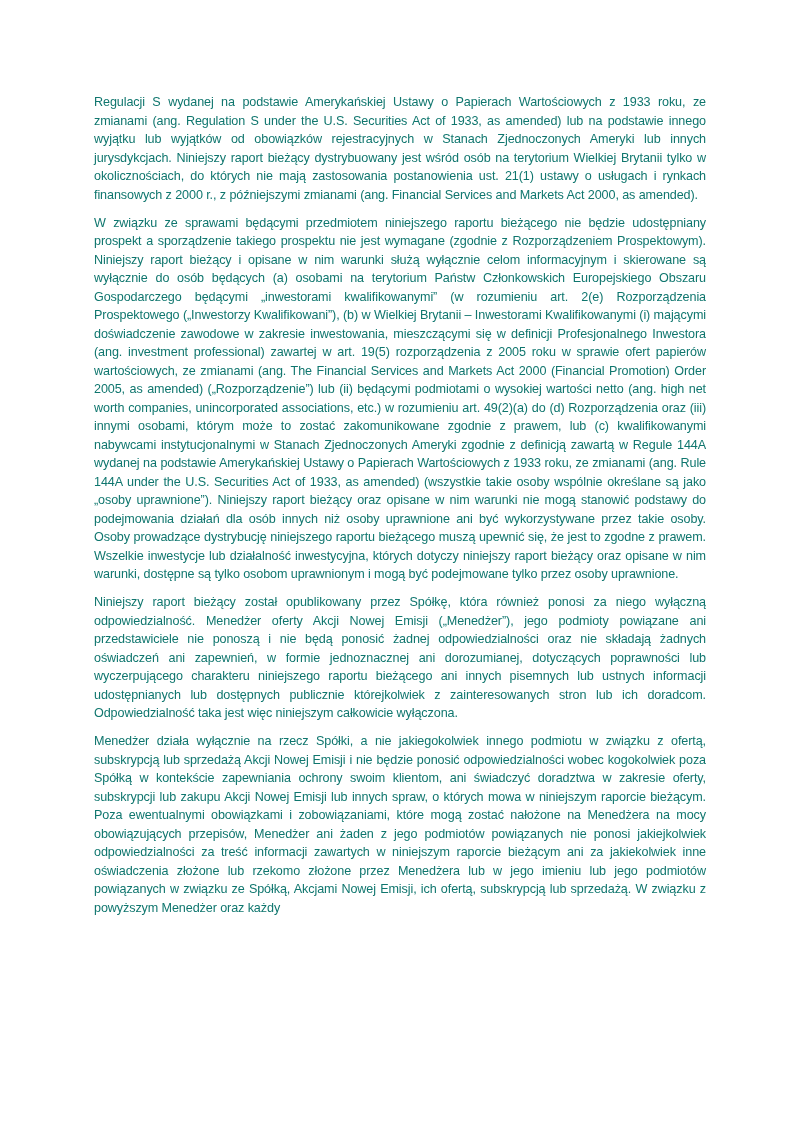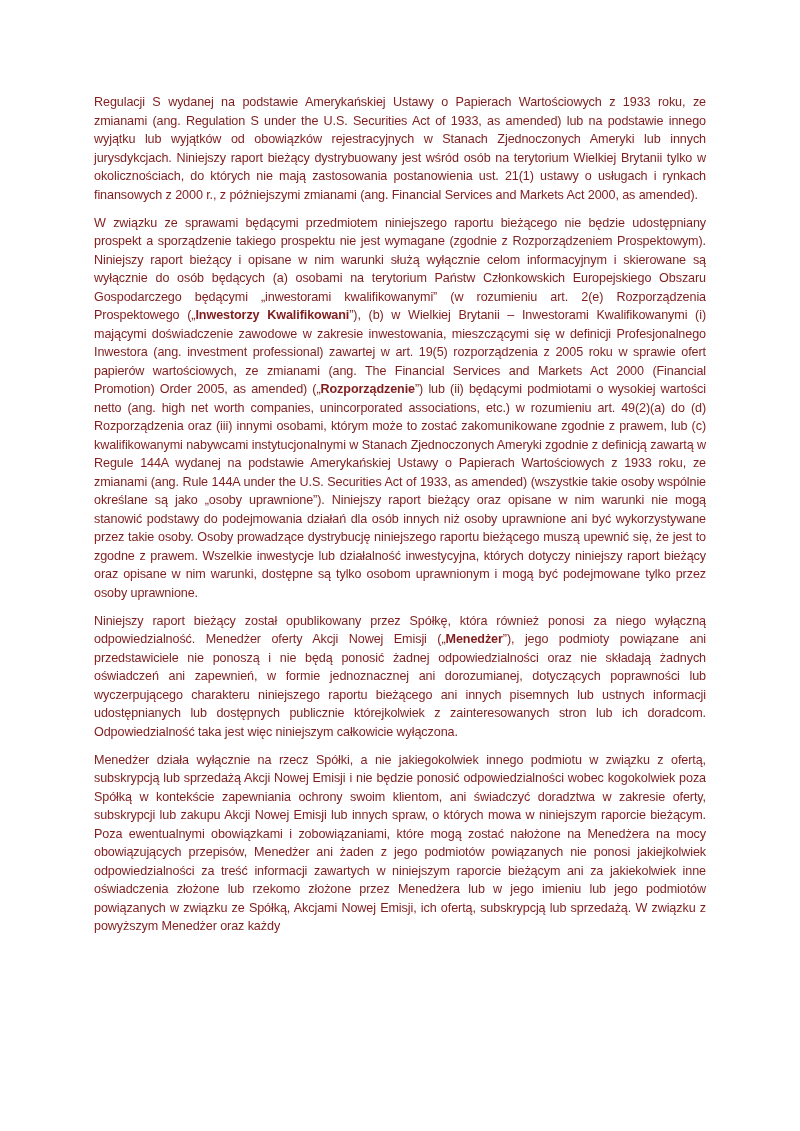--- a/index.html
+++ b/index.html
@@ -5,26 +5,26 @@
   html, body { margin: 0; padding: 0; background: #ffffff; }
   body { width: 800px; height: 1131px; overflow: hidden; position: relative; }
   .page {
     position: absolute;
     left: 94px;
     top: 93px;
     width: 612px;
     font-family: "Liberation Sans", sans-serif;
     font-size: 12.6px;
     line-height: 18.5px;
-    color: #7f1d1d;
+    color: #0f766e;
     text-align: justify;
     letter-spacing: -0.1px;
   }
   .page p { margin: 0 0 9.5px 0; }
-  .page b { font-weight: bold; }
+  .page b { font-weight: normal; }
 </style>
 </head>
 <body>
 
 <div class="page">
   <p>
     <span>Regulacji S wydanej na podstawie Amerykańskiej Ustawy o Papierach Wartościowych z 1933 roku, ze zmianami (ang. Regulation S under the U.S. Securities Act of 1933, as amended) lub na podstawie innego wyjątku lub wyjątków od obowiązków rejestracyjnych w Stanach Zjednoczonych Ameryki lub innych jurysdykcjach. Niniejszy raport bieżący dystrybuowany jest wśród osób na terytorium Wielkiej Brytanii tylko w okolicznościach, do których nie mają zastosowania postanowienia ust. 21(1) ustawy o usługach i rynkach finansowych z 2000 r., z późniejszymi zmianami (ang. Financial Services and Markets Act 2000, as amended).</span>
   </p>
   <p>
     <span>W związku ze sprawami będącymi przedmiotem niniejszego raportu bieżącego nie będzie udostępniany prospekt a sporządzenie takiego prospektu nie jest wymagane (zgodnie z Rozporządzeniem Prospektowym). Niniejszy raport bieżący i opisane w nim warunki służą wyłącznie celom informacyjnym i skierowane są wyłącznie do osób będących (a) osobami na terytorium Państw Członkowskich Europejskiego Obszaru Gospodarczego będącymi „inwestorami kwalifikowanymi” (w rozumieniu art. 2(e) Rozporządzenia Prospektowego („</span><b>Inwestorzy Kwalifikowani</b><span>”), (b) w Wielkiej Brytanii – Inwestorami Kwalifikowanymi (i) mającymi doświadczenie zawodowe w zakresie inwestowania, mieszczącymi się w definicji Profesjonalnego Inwestora (ang. investment professional) zawartej w art. 19(5) rozporządzenia z 2005 roku w sprawie ofert papierów wartościowych, ze zmianami (ang. The Financial Services and Markets Act 2000 (Financial Promotion) Order 2005, as amended) („</span><b>Rozporządzenie</b><span>”) lub (ii) będącymi podmiotami o wysokiej wartości netto (ang. high net worth companies, unincorporated associations, etc.) w rozumieniu art. 49(2)(a) do (d) Rozporządzenia oraz (iii) innymi osobami, którym może to zostać zakomunikowane zgodnie z prawem, lub (c) kwalifikowanymi nabywcami instytucjonalnymi w Stanach Zjednoczonych Ameryki zgodnie z definicją zawartą w Regule 144A wydanej na podstawie Amerykańskiej Ustawy o Papierach Wartościowych z 1933 roku, ze zmianami (ang. Rule 144A under the U.S. Securities Act of 1933, as amended) (wszystkie takie osoby wspólnie określane są jako „osoby uprawnione”). Niniejszy raport bieżący oraz opisane w nim warunki nie mogą stanowić podstawy do podejmowania działań dla osób innych niż osoby uprawnione ani być wykorzystywane przez takie osoby. Osoby prowadzące dystrybucję niniejszego raportu bieżącego muszą upewnić się, że jest to zgodne z prawem. Wszelkie inwestycje lub działalność inwestycyjna, których dotyczy niniejszy raport bieżący oraz opisane w nim warunki, dostępne są tylko osobom uprawnionym i mogą być podejmowane tylko przez osoby uprawnione.</span>

